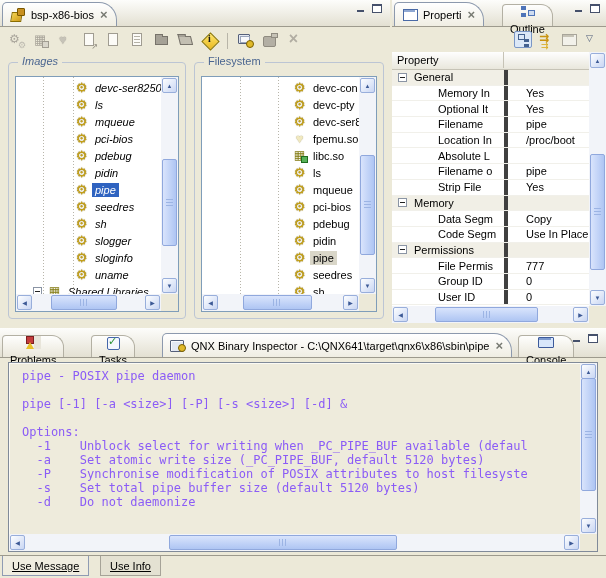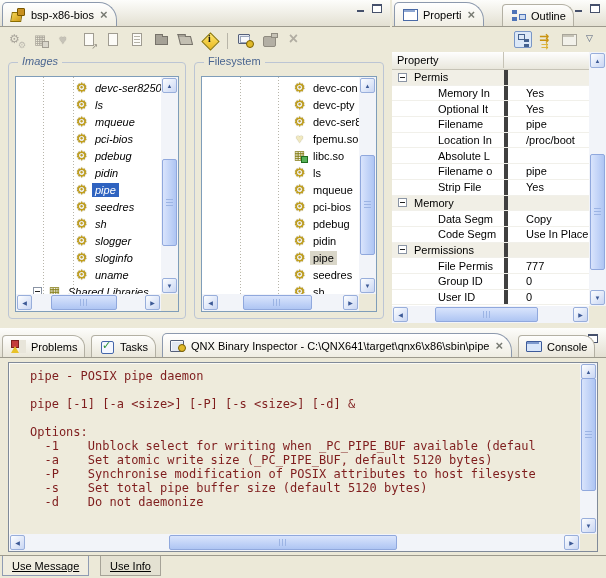--- a/index.html
+++ b/index.html
@@ -9,21 +9,21 @@
     background:#ece9d8; font-family:"Liberation Sans","DejaVu Sans",sans-serif;
     font-size:11px; color:#000;
   }
   
   .tabbar { position:absolute; background:linear-gradient(#fdfdfb,#e3e0d2); border-bottom:1px solid #9d9a8d; }
   .ctab { position:absolute; display:flex; align-items:center; gap:5px; padding:0 7px;
           height:24px; bottom:0; white-space:nowrap; }
   .ctab.active { background:linear-gradient(#ffffff,#f0eee3); border:1px solid #8c99ad; border-bottom:none;
                  border-radius:5px 18px 0 0; }
   .ctab.inactive { background:linear-gradient(#fefefd,#eae7da); border:1px solid #b3b0a3; border-bottom:none;
-                   border-radius:4px 12px 0 0; height:22px; }
+                   border-radius:4px 12px 0 0; height:22px;flex-direction:column; }
   .xclose { font-weight:bold; font-size:13px; line-height:11px; color:#777a72; padding:0 1px; }
   .minmax { position:absolute; top:4px; display:flex; gap:6px; }
   .wmin { width:10px; height:9px; position:relative; }
   .wmin::after { content:""; position:absolute; left:1px; bottom:1px; width:7px; height:2px; background:#45506b; }
   .wmax { width:10px; height:9px; border:1px solid #45506b; border-top-width:2px; background:#fff; }
   
   #editor-toolbar { position:absolute; left:0; top:27px; width:390px; height:27px;
                     display:flex; align-items:center; gap:7px; padding-left:9px; }
   .ti { width:17px; height:17px; position:relative; display:inline-block; }
   .tsep { width:1px; height:16px; background:#b8b5a8; margin:0 2px; }
@@ -131,22 +131,22 @@
   .tbi-tasks::after { content:"✓"; position:absolute; left:3px; top:-1px; font-size:11px; font-weight:bold; color:#2a9235; }
   .tbi-inspector::before { content:""; position:absolute; left:0px; top:1px; width:12px; height:10px; background:#e3e8f2; border:1px solid #55607a; border-radius:1px; box-shadow:inset 1px 1px 0 #f8f9fc; }
   .tbi-inspector::after { content:""; position:absolute; right:0px; bottom:0px; width:6px; height:6px; border-radius:50%; background:#e0b92a; border:1px solid #7a6000; }
   .tbi-console::before { content:""; position:absolute; left:0px; top:1px; width:14px; height:9px; background:#d8e6fa; border:1px solid #3c5a9a; border-radius:1px; }
   .tbi-console::after { content:""; position:absolute; left:1px; top:2px; width:12px; height:2px; background:#7d9ace; box-shadow:3px 9px 0 -1px #3c5a9a; }
   .tbi-bsp::before { content:""; position:absolute; left:1px; top:4px; width:9px; height:8px; background:linear-gradient(135deg,#f3d24e,#cf9c1d); border:1px solid #8a6d00; transform:skewX(-10deg); }
   .tbi-bsp::after { content:""; position:absolute; right:1px; top:0px; width:6px; height:6px; background:#c89020; border:1px solid #7a5800; border-radius:1px; }
   
   #use-frame { position:absolute; left:8px; top:362px; width:590px; height:190px; border:1px solid #808a99;
       background:#eeebdc; box-shadow:inset 1px 1px 0 #fbfaf4; }
-  #use-text { position:absolute; left:1px; top:1px; right:18px; bottom:18px; overflow:hidden; padding:5px 20px;
-      font-family:"DejaVu Sans Mono","Liberation Mono",monospace; font-size:12px; color:#7f1d1d; }
+  #use-text { position:absolute; left:1px; top:1px; right:18px; bottom:18px; overflow:hidden; padding:5px 12px;
+      font-family:"DejaVu Sans Mono","Liberation Mono",monospace; font-size:12px; color:#8b5cf6; }
   .useline { height:14px; white-space:pre; overflow:hidden; }
   #footer { position:absolute; left:0; top:552px; width:606px; height:26px; }
   #footer .line { position:absolute; left:0; top:3px; width:606px; height:1px; background:#9d9a8d; }
   .ftab { position:absolute; top:4px; height:20px; display:flex; align-items:center; padding:0 9px;text-decoration:underline; }
   .ftab.active { background:#f0ede0; border:1px solid #8f9bb3; border-top:none; }
   .ftab.inactive { background:#e4e1d2; border:1px solid #a6a398; border-top:none; }
 </style>
 </head>
 <body>
 
@@ -359,21 +359,21 @@
     </div>
 
   <div id="props-header">
     <span class="hc hc1">Property</span>
     <span class="hc">Value</span>
   </div>
   <div id="props-rows">
       <div class="prow pcat">
         <span class="pl">
           <span class="expander"></span>
-          <span>Permis</span>
+          <span>General</span>
         </span>
         <span class="pv"></span>
       </div>
       <div class="prow">
         <span class="pl">
           <span>Memory In</span>
         </span>
         <span class="pv">Yes</span>
       </div>
       <div class="prow">

